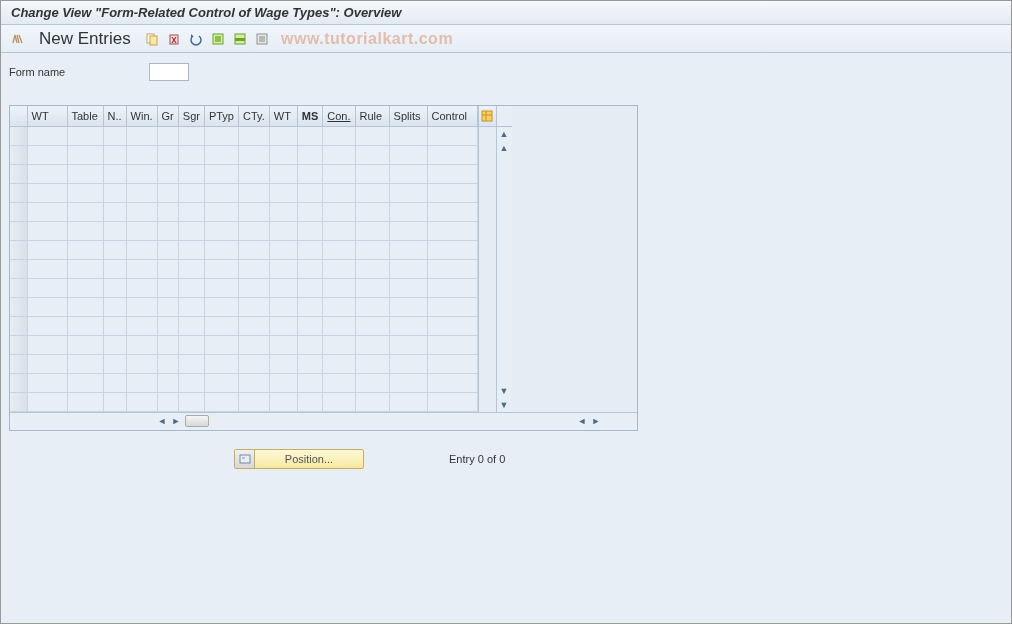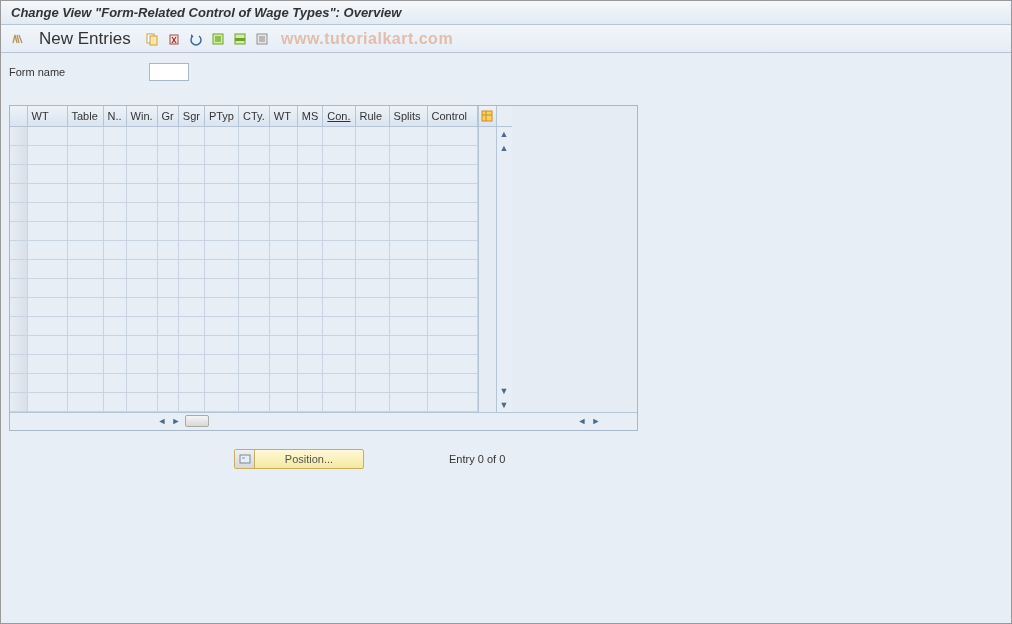--- a/index.html
+++ b/index.html
@@ -298,21 +298,21 @@
               <th></th>
               <th style="width: 40px;">WT</th>
               <th style="width: 36px;">Table</th>
               <th style="width: 18px;">N..</th>
               <th style="width: 28px;">Win.</th>
               <th style="width: 20px;">Gr</th>
               <th style="width: 26px;">Sgr</th>
               <th style="width: 32px;">PTyp</th>
               <th style="width: 28px;">CTy.</th>
               <th style="width: 28px;">WT</th>
-              <th style="width: 22px;">MS</th>
+              <th style="width: 22px; font-weight: bold;">MS</th>
               <th style="width: 30px; text-decoration: underline;">Con.</th>
               <th style="width: 34px;">Rule</th>
               <th style="width: 38px;">Splits</th>
               <th style="width: 50px;">Control</th>
             </tr>
           </thead>
         <tbody id="table-body">
             <tr>
               <td class="row-selector"></td>
               <td></td>

